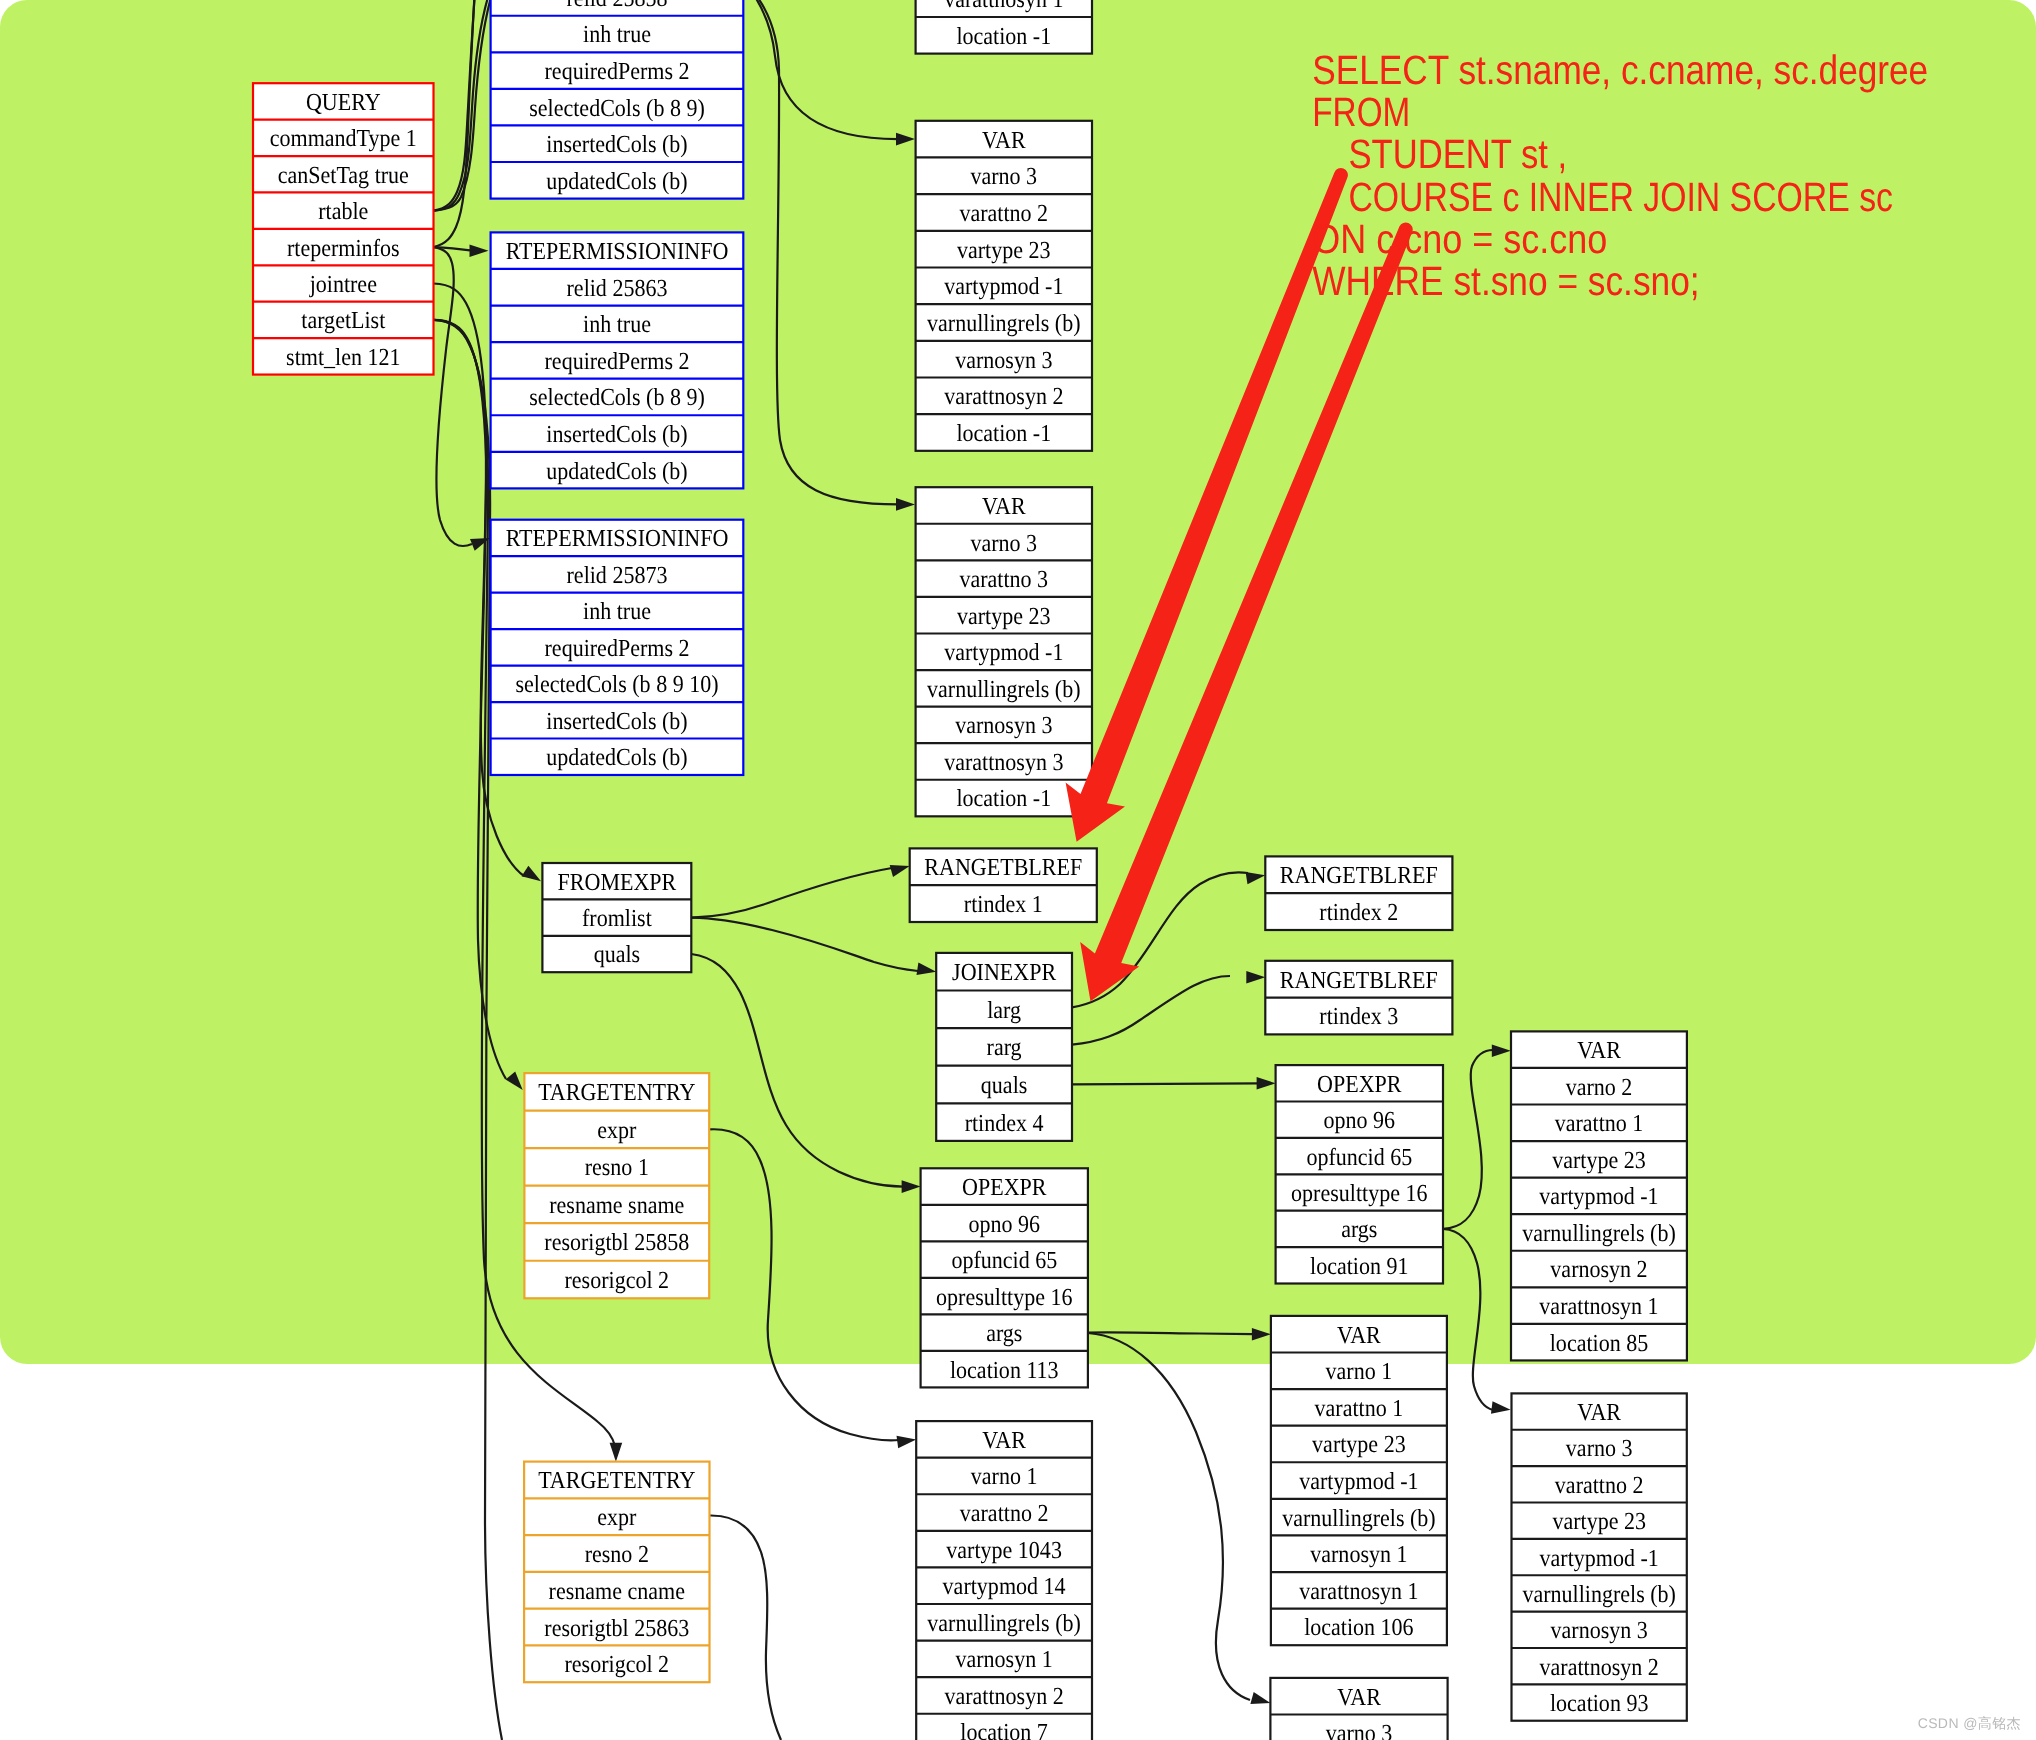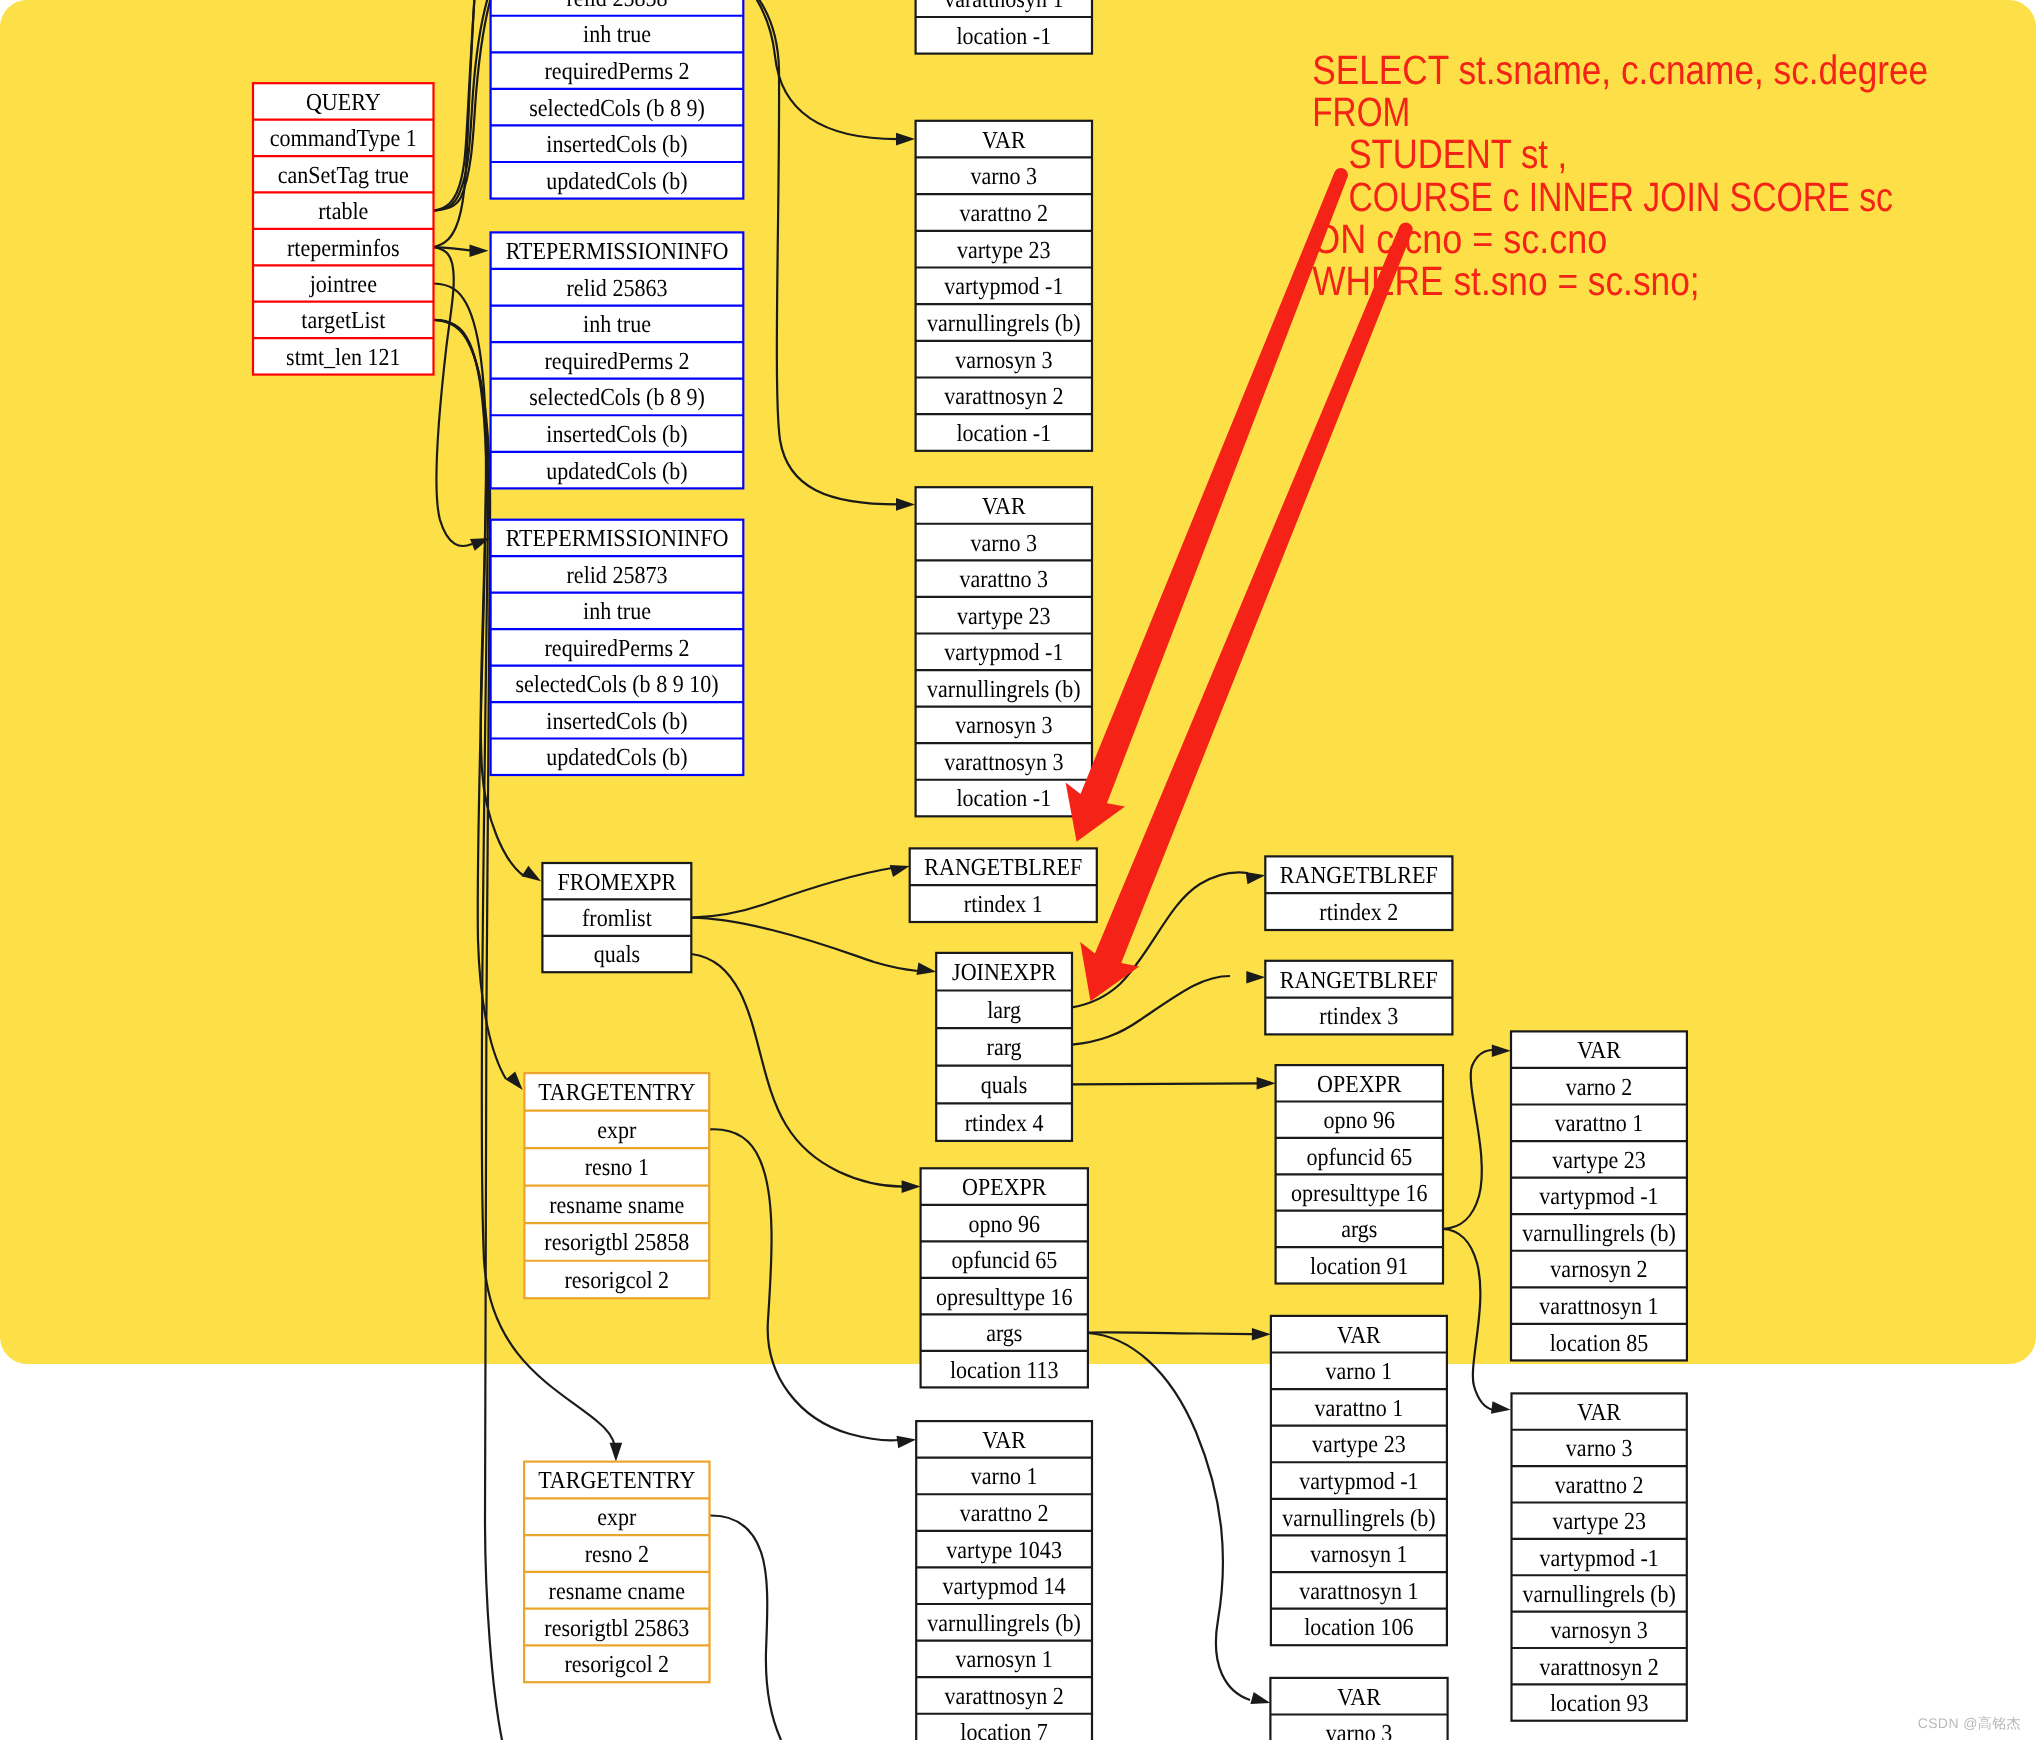--- a/index.html
+++ b/index.html
@@ -1,18 +1,18 @@
 <!DOCTYPE html>
 <html><head>
 <meta charset="utf-8">
 <title>PostgreSQL Query Parse Tree</title>
 <style>
   html,body{margin:0;padding:0;background:#ffffff;-webkit-font-smoothing:antialiased;-moz-osx-font-smoothing:grayscale;text-rendering:geometricPrecision;}
   body{width:2036px;height:1740px;overflow:hidden;font-family:"Liberation Serif",serif;}
-  #stage{position:relative;width:2036px;height:1364px;background:#fde047;border-radius:27px;}
+  #stage{position:relative;width:2036px;height:1364px;background:#bef264;border-radius:27px;}
   svg#graph{position:absolute;left:0;top:0;width:2036px;height:1740px;display:block;}
   #stage{transform:translateZ(0);}
   .nlabel{font-family:"Liberation Serif",serif;font-size:24.4px;fill:#000000;text-anchor:middle;text-rendering:geometricPrecision;-webkit-font-smoothing:antialiased;}
   .edge{fill:none;stroke:#1a1a1a;stroke-width:2.2;}
   .arrowhead{fill:#1a1a1a;stroke:none;}
   .sqlline{font-family:"Liberation Sans",sans-serif;font-size:41px;fill:#f42217;}
   .watermark{font-family:"Liberation Sans",sans-serif;font-size:14px;fill:#b9b9bb;letter-spacing:0.4px;}
 </style>
 </head>
 <body>

